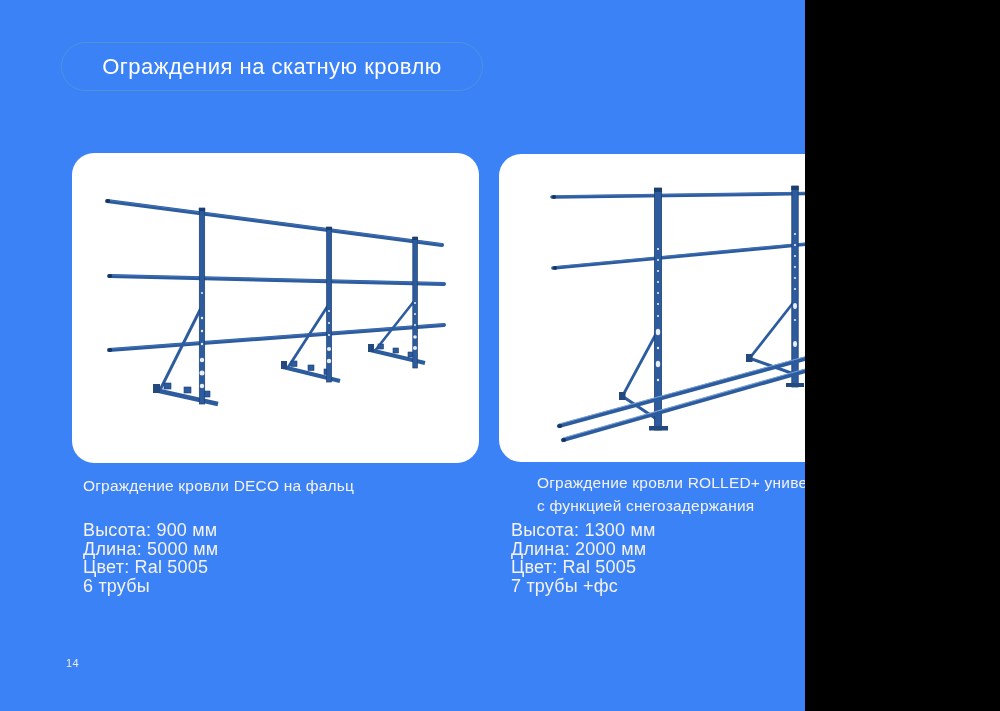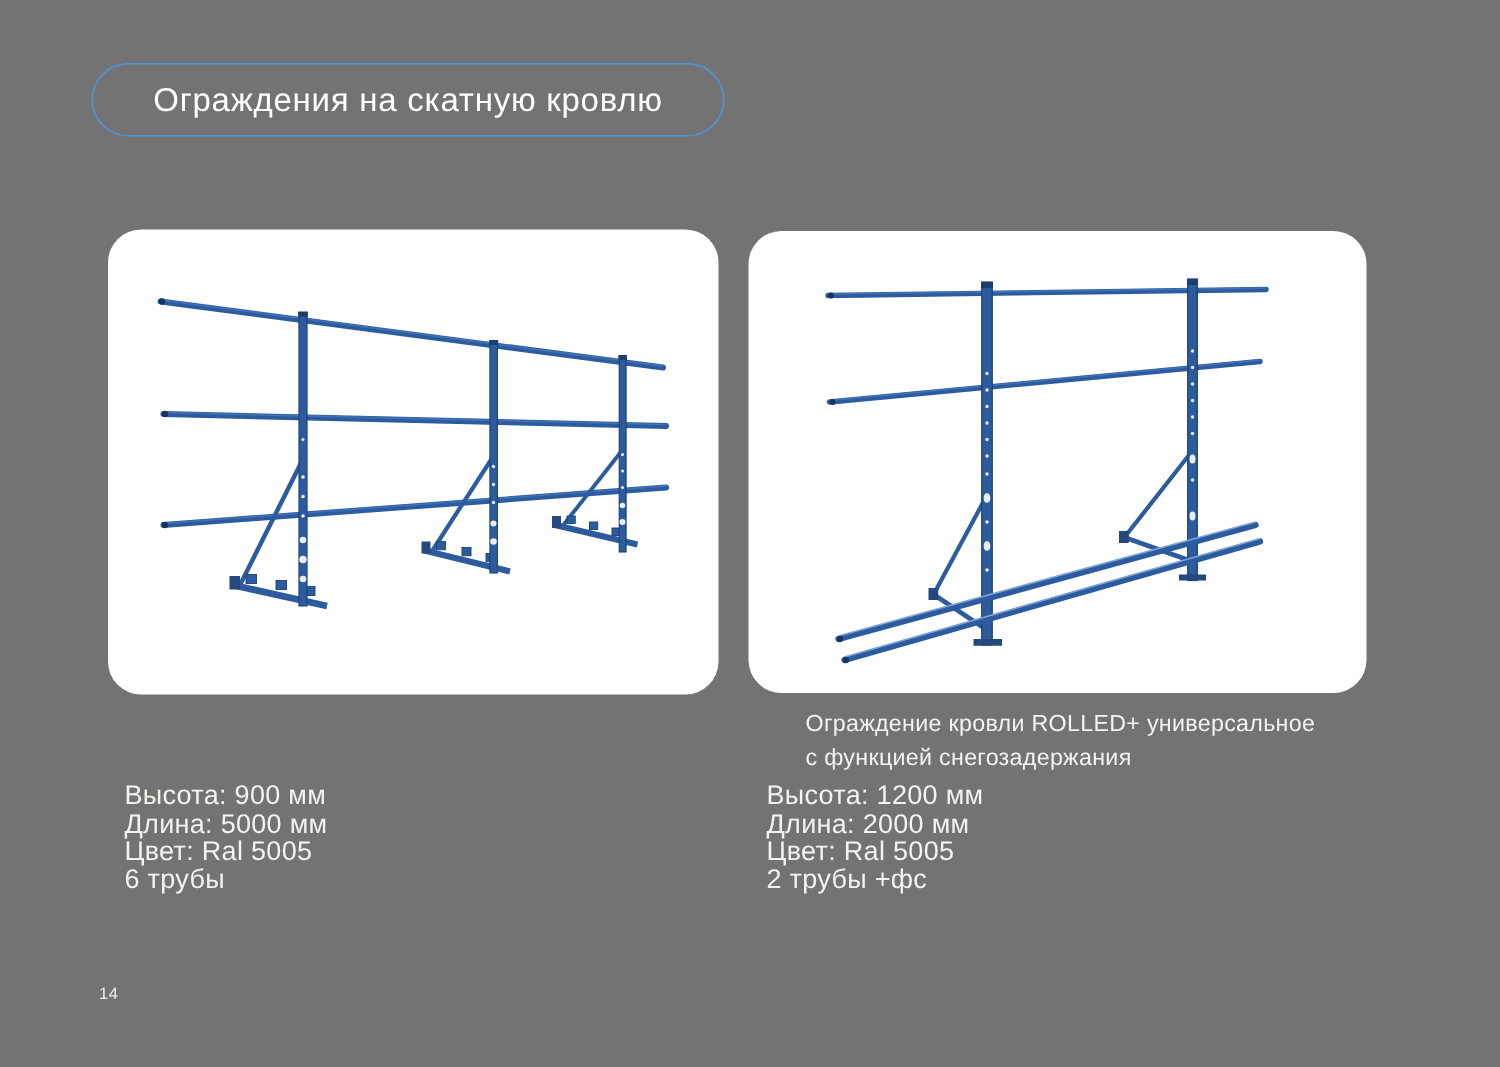--- a/index.html
+++ b/index.html
@@ -1,19 +1,19 @@
 <!DOCTYPE html>
 <html><head>
 <meta charset="utf-8">
 <style>
   html,body{margin:0;padding:0;background:#000;}
   .slide{
     position:relative;
-    width:1000px;height:711px;
-    background:#737373;
+    width:805px;height:711px;
+    background:#3b82f6;
     font-family:"Liberation Sans", sans-serif;
     overflow:hidden;
     color:#f5f2ef;
   }
   .title-pill{
     position:absolute;left:61px;top:42px;
     width:422px;height:49px;
     border:1.5px solid #4f93dd;
     border-radius:26px;
     box-sizing:border-box;
@@ -163,30 +163,31 @@
 
       <line x1="60" y1="272" x2="338" y2="196" stroke="#2d5c9e" stroke-width="4.2" stroke-linecap="round"></line>
       <line x1="60" y1="270" x2="338" y2="194" stroke="#7da3d8" stroke-width="1.1"></line>
       <line x1="64" y1="286" x2="341" y2="207" stroke="#2d5c9e" stroke-width="4.2" stroke-linecap="round"></line>
       <line x1="64" y1="284" x2="341" y2="205" stroke="#7da3d8" stroke-width="1.1"></line>
       <circle cx="61" cy="272" r="2.1" fill="#16345f"></circle>
       <circle cx="65" cy="286" r="2.1" fill="#16345f"></circle>
     </svg>
   </div>
 
+  <div class="caption-name left">Ограждение кровли DECO на фальц</div>
   <div class="caption-specs left">
     <div>Высота: 900 мм</div>
     <div>Длина: 5000 мм</div>
     <div>Цвет: Ral 5005</div>
     <div>6 трубы</div>
   </div>
 
   <div class="caption-name right">Ограждение кровли ROLLED+ универсальное
 с функцией снегозадержания</div>
   <div class="caption-specs right">
-    <div>Высота: 1200 мм</div>
+    <div>Высота: 1300 мм</div>
     <div>Длина: 2000 мм</div>
     <div>Цвет: Ral 5005</div>
-    <div>2 трубы +фс</div>
+    <div>7 трубы +фс</div>
   </div>
 
   <div class="page-number">14</div>
 </div>
 
 </body></html>

